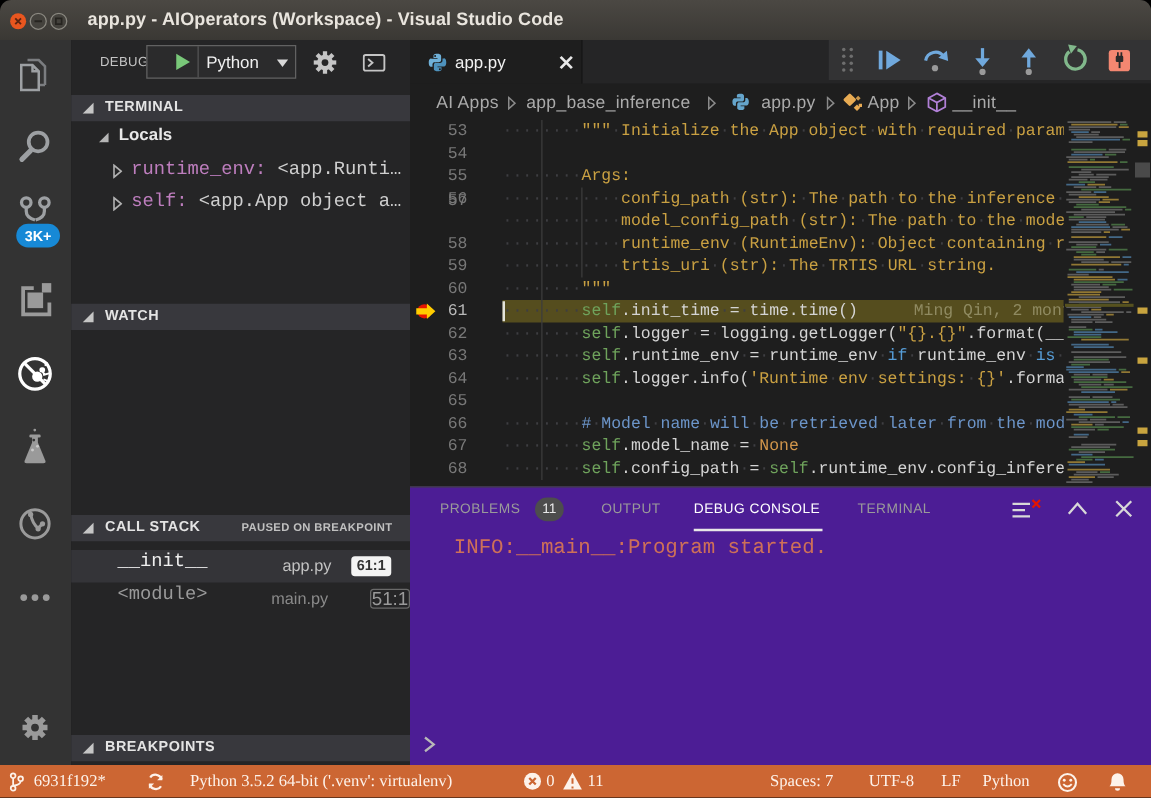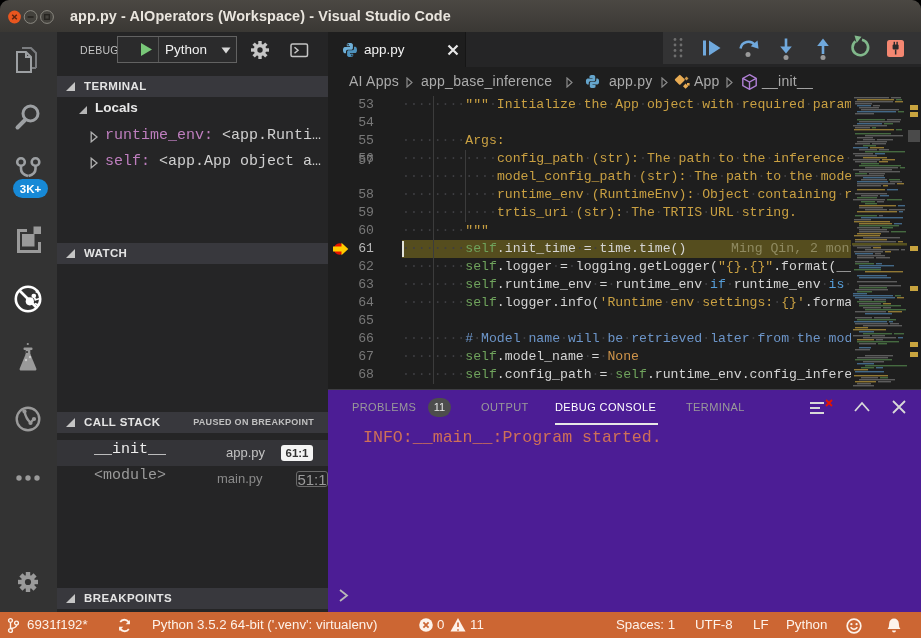--- a/index.html
+++ b/index.html
@@ -24,21 +24,21 @@
 .w{color:#3e3e42;}
 .s{color:#c9a042;}
 .d{color:#d4d4d4;}
 .g{color:#6fa35c;}
 .k{color:#569cd6;}
 .c{color:#6c95c9;}
 .o{color:#d0954b;}
 #panel{position:absolute;left:0;top:357px;width:593px;height:223px;background:#4c1d95;border-top:1px solid #3e3e42;}
 .ptab{position:absolute;top:0;height:35px;line-height:35px;font-size:11px;letter-spacing:.4px;color:#9a9a9a;}
 #mono-info{position:absolute;left:35px;top:38px;font-family:"Liberation Mono",monospace;font-size:16.6px;color:#ce7058;}
-.sbt{position:absolute;top:0;line-height:26px;}
+.sbt{position:absolute;top:0;line-height:26px;font-family:Liberation Serif, serif;}
 </style></head>
 <body>
 
 <div class="abs" style="left:480px;top:0;width:3px;height:2px;background:#9a8f55"></div>
 <div class="abs" style="left:492px;top:0;width:4px;height:2px;background:#777"></div>
 <div class="abs" style="left:601px;top:0;width:3px;height:2px;background:#c8b460"></div>
 <div class="abs" style="left:609px;top:0;width:4px;height:2px;background:#888"></div>
 <div class="abs" style="left:617px;top:0;width:3px;height:2px;background:#c8b460"></div>
 <div class="abs" style="left:626px;top:0;width:3px;height:1px;background:#999"></div>
 <div class="abs" style="left:634px;top:0;width:2px;height:2px;background:#b0a040"></div>
@@ -610,21 +610,21 @@
 <svg class="abs" style="left:419px;top:6px" width="14" height="14">
 <circle cx="7" cy="7" r="6.8" fill="#fdf2ea"></circle>
 <path d="M4.4 4.4 L9.6 9.6 M9.6 4.4 L4.4 9.6" stroke="#cc6633" stroke-width="1.8"></path>
 </svg>
 <span class="sbt" style="left:437px;">0</span>
 <svg class="abs" style="left:450px;top:5px" width="16" height="15">
 <path d="M8 1 L15.5 14.5 H0.5 z" fill="#fdf2ea"></path>
 <path d="M8 5.5 v4.5 M8 12.2 v1.5" stroke="#cc6633" stroke-width="1.6"></path>
 </svg>
 <span class="sbt" style="left:470px;">11</span>
-<span class="sbt" style="left:616px;">Spaces: 1</span>
+<span class="sbt" style="left:616px;">Spaces: 7</span>
 <span class="sbt" style="left:695px;">UTF-8</span>
 <span class="sbt" style="left:753px;">LF</span>
 <span class="sbt" style="left:786px;">Python</span>
 <svg class="abs" style="left:846px;top:5.5px" width="16" height="16">
 <circle cx="8" cy="8" r="6.8" fill="none" stroke="#fdf2ea" stroke-width="1.7"></circle>
 <circle cx="5.4" cy="6.2" r="1.15" fill="#fdf2ea"></circle>
       <circle cx="10.6" cy="6.2" r="1.15" fill="#fdf2ea"></circle>
 <path d="M4.6 9.3 q3.4 3.8 6.8 0" fill="none" stroke="#fdf2ea" stroke-width="1.6"></path>
 </svg>
 <svg class="abs" style="left:886px;top:5px" width="16" height="17">

